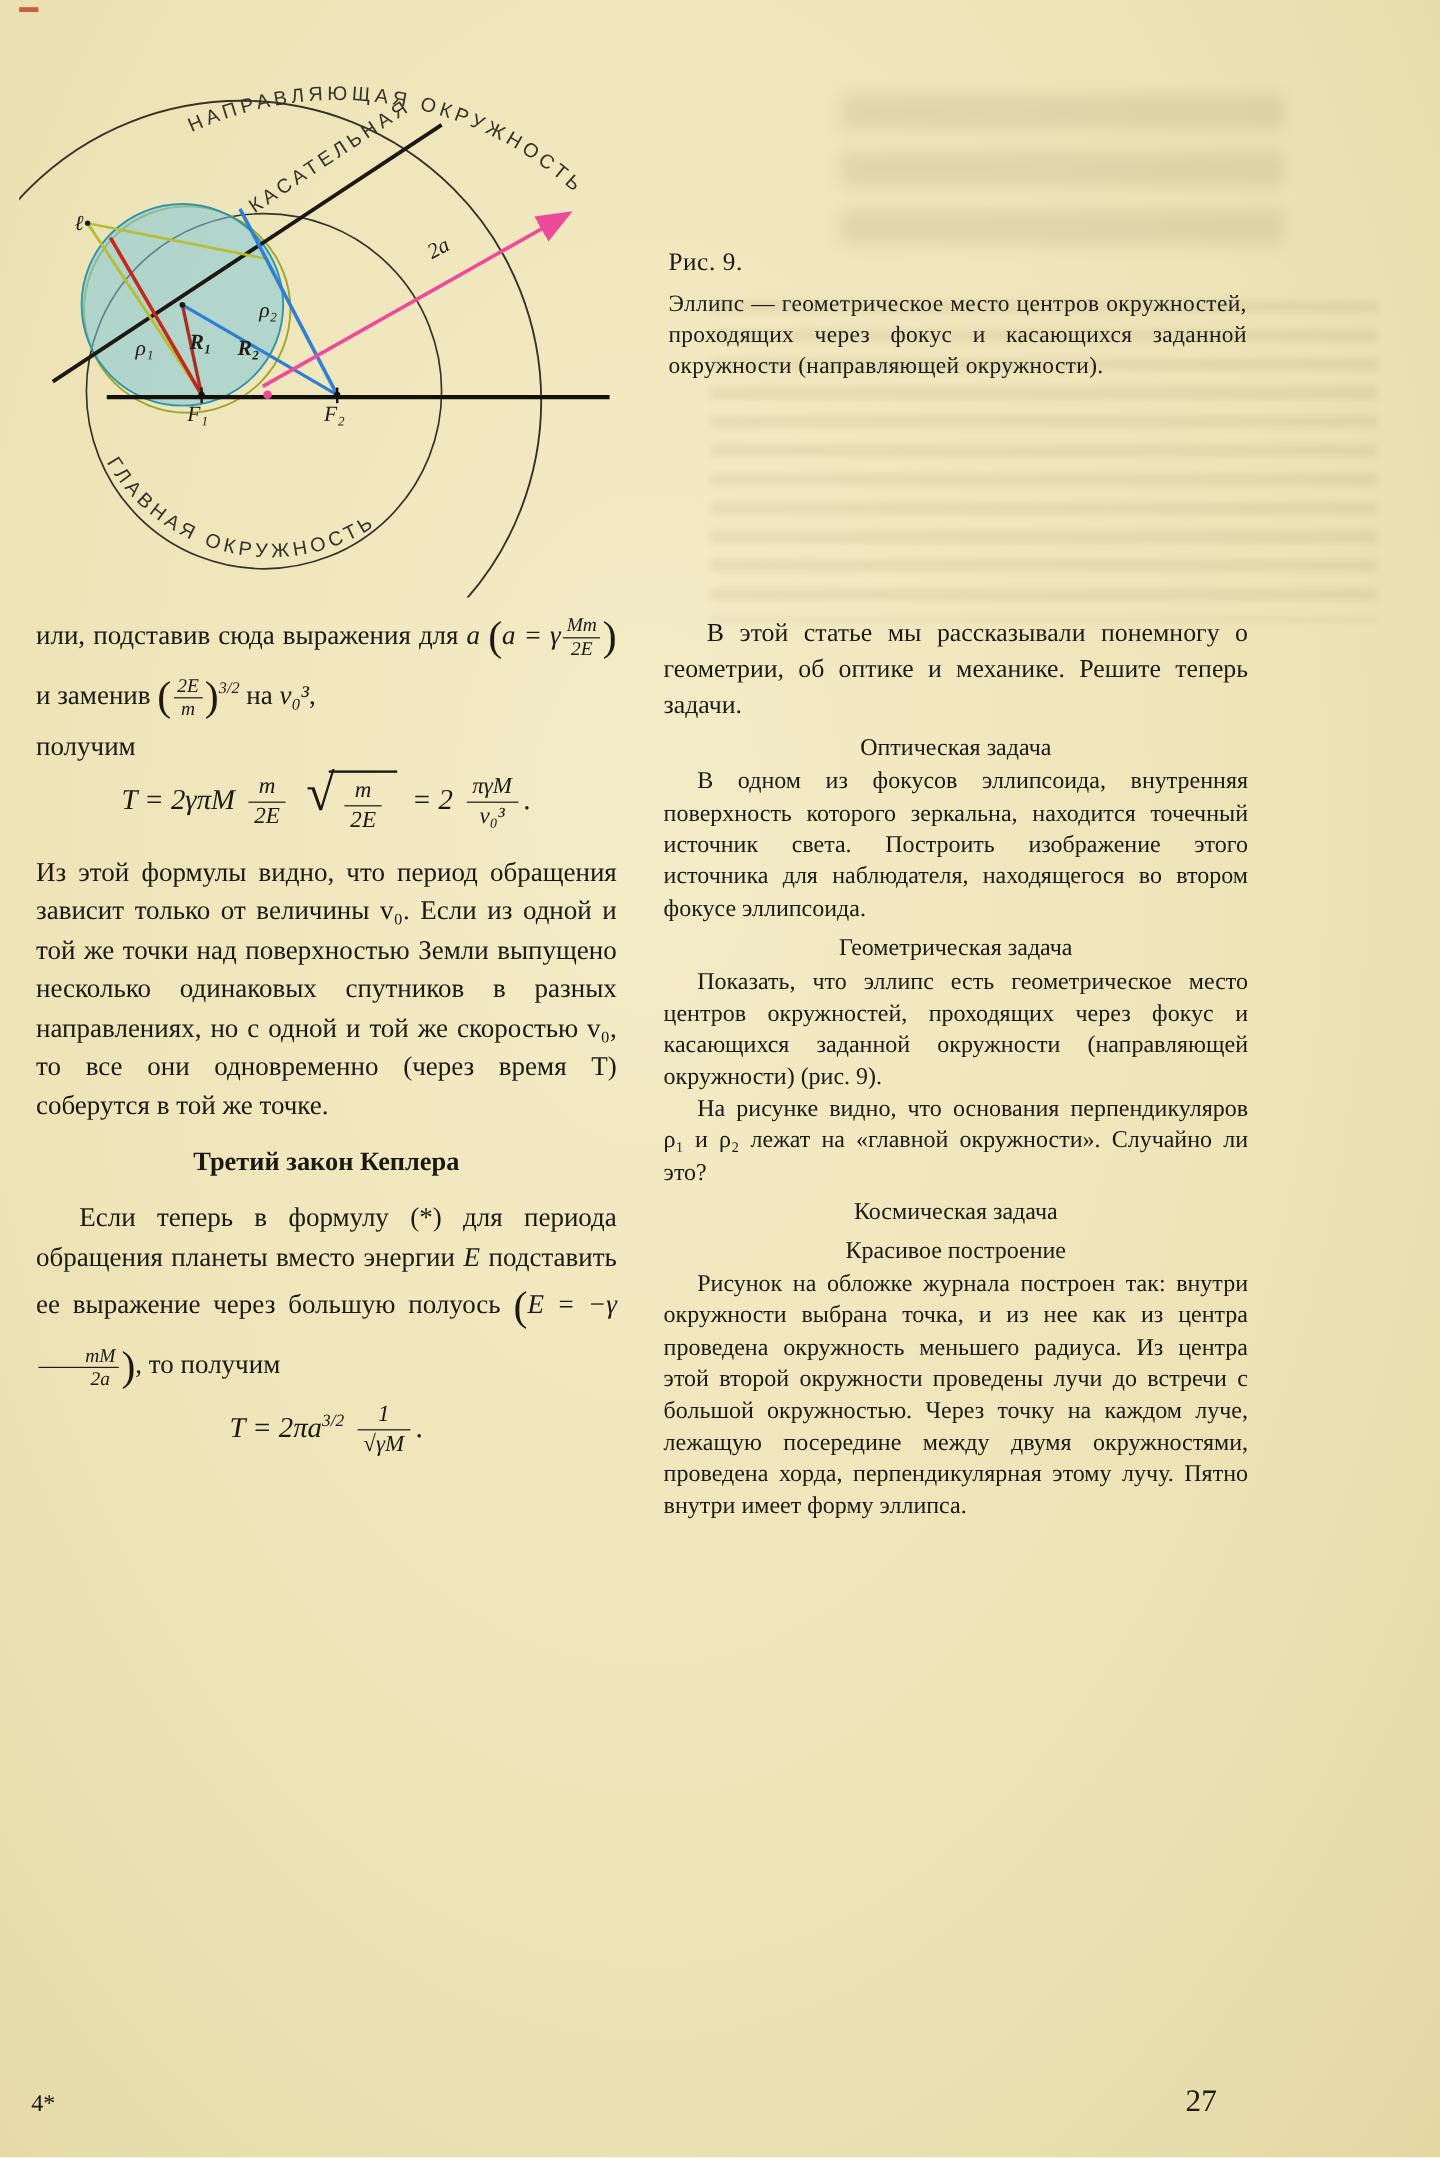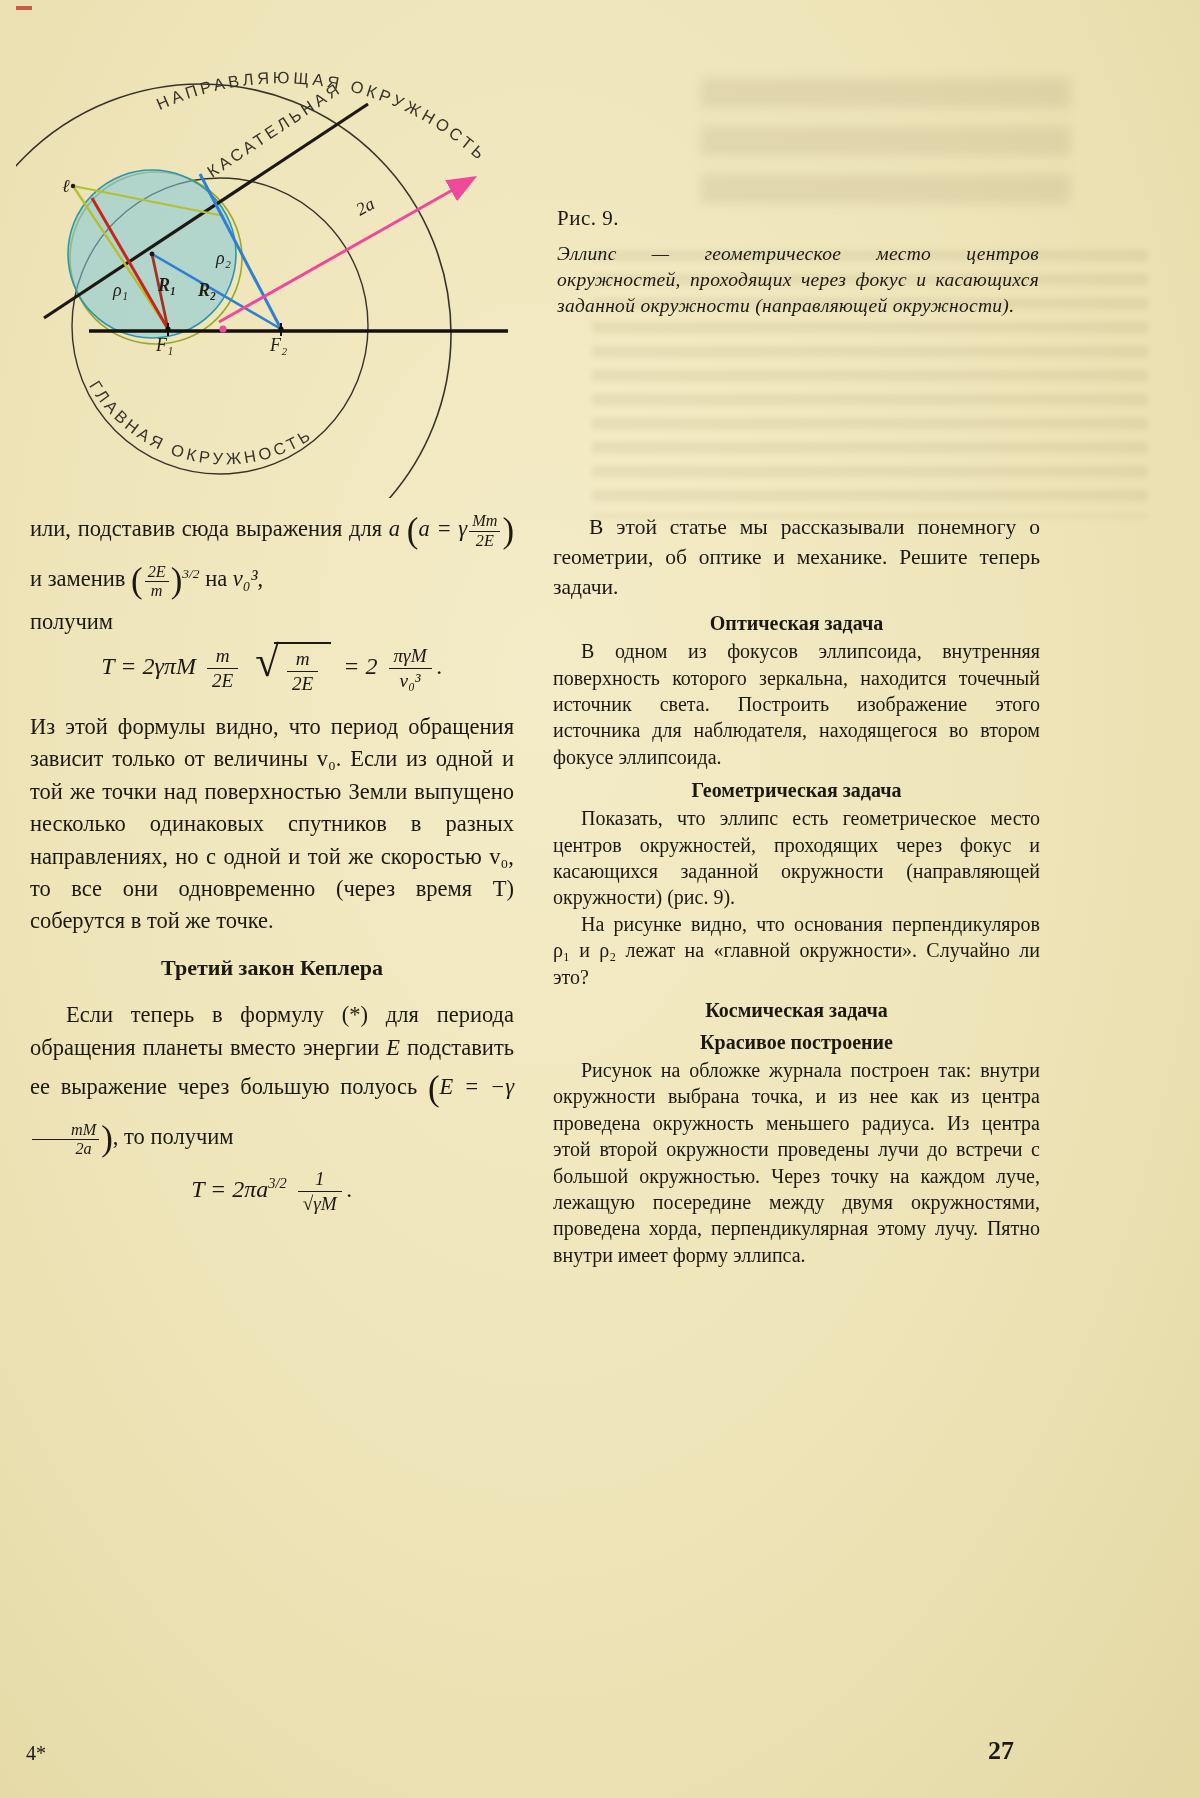--- a/index.html
+++ b/index.html
@@ -20,32 +20,32 @@
     left:592px; top:250px; width:556px; height:268px;
     background: repeating-linear-gradient(180deg, rgba(146,130,90,.38) 0 11px, rgba(0,0,0,0) 11px 24px);
     filter: blur(2.5px); opacity:.30;
   }
   .corner-mark { left:16px; top:6px; width:16px; height:4px; background:#c23a2a; opacity:.8; }
 
   
   .diagram { position:absolute; left:16px; top:26px; width:522px; height:472px; }
   .fig-caption { position:absolute; left:557px; top:206px; width:482px; }
   .fig-caption .title { font-size:21px; letter-spacing:.5px; margin-bottom:10px; }
-  .fig-caption .body  { font-size:19.5px; line-height:1.34; text-align:justify; letter-spacing:.3px;font-style:italic; }
+  .fig-caption .body  { font-size:19.5px; line-height:1.34; text-align:justify; letter-spacing:.3px; }
 
   
   .col-left  { position:absolute; left:30px;  top:506px; width:484px; font-size:22.5px; line-height:1.44; }
   .col-right { position:absolute; left:553px; top:512px; width:487px; }
   p { margin:0; text-align:justify; }
   .col-left p { text-indent:36px; }
   .col-left p.noindent { text-indent:0; }
   .lhead { font-weight:bold; text-align:center; font-size:22px; margin:14px 0 16px; }
 
   .col-right .intro { font-size:21.5px; line-height:1.40; text-indent:36px; margin-bottom:10px; }
-  .rhead { font-weight:bold; text-align:center; font-size:20px; margin:9px 0 3px; }
+  .rhead { font-weight:normal; text-align:center; font-size:20px; margin:9px 0 3px; }
   .col-right p.body { font-size:20px; line-height:1.32; text-indent:28px; }
 
   
   .it { font-style:italic; }
   .ifrac { display:inline-block; vertical-align:middle; text-align:center;
            font-size:.72em; line-height:1.12; font-style:italic; margin:0 2px; }
   .ifrac .top { display:block; border-bottom:1.4px solid currentColor; padding:0 3px; }
   .ifrac .bot { display:block; padding:0 3px; }
   .bigp { font-size:1.55em; vertical-align:middle; font-weight:300; font-style:normal; }
   sup.exp { font-size:.6em; vertical-align:super; font-style:italic; }
@@ -55,21 +55,21 @@
   .dfrac { display:inline-block; vertical-align:middle; text-align:center;
            font-size:.8em; line-height:1.15; margin:0 5px; }
   .dfrac .top { display:block; border-bottom:1.7px solid currentColor; padding:0 5px 1px; }
   .dfrac .bot { display:block; padding:1px 5px 0; }
   .rad { display:inline-flex; align-items:flex-start; vertical-align:middle; margin:0 6px; }
   .rad-sign { font-size:1.8em; line-height:1; font-style:normal; transform:translateY(-2px); }
   .rad-body { border-top:2px solid currentColor; padding:4px 8px 0; margin-left:-5px; }
 
   
   .sig-mark { position:absolute; left:26px; top:1742px; font-size:20px; }
-  .page-num { position:absolute; left:988px; top:1736px; font-size:26px; font-weight:bold; }
+  .page-num { position:absolute; left:988px; top:1736px; font-size:26px; font-weight:normal; }
 
   
   svg text { font-family:"Liberation Serif", serif; fill:#211d16; }
   .curved { font-family:"Liberation Sans", sans-serif; font-size:16.5px; letter-spacing:3.5px; fill:#37332a; }
   .ptlabel { font-style:italic; font-size:18px; }
 </style>
 </head>
 <body>
 
 <div class="page">

